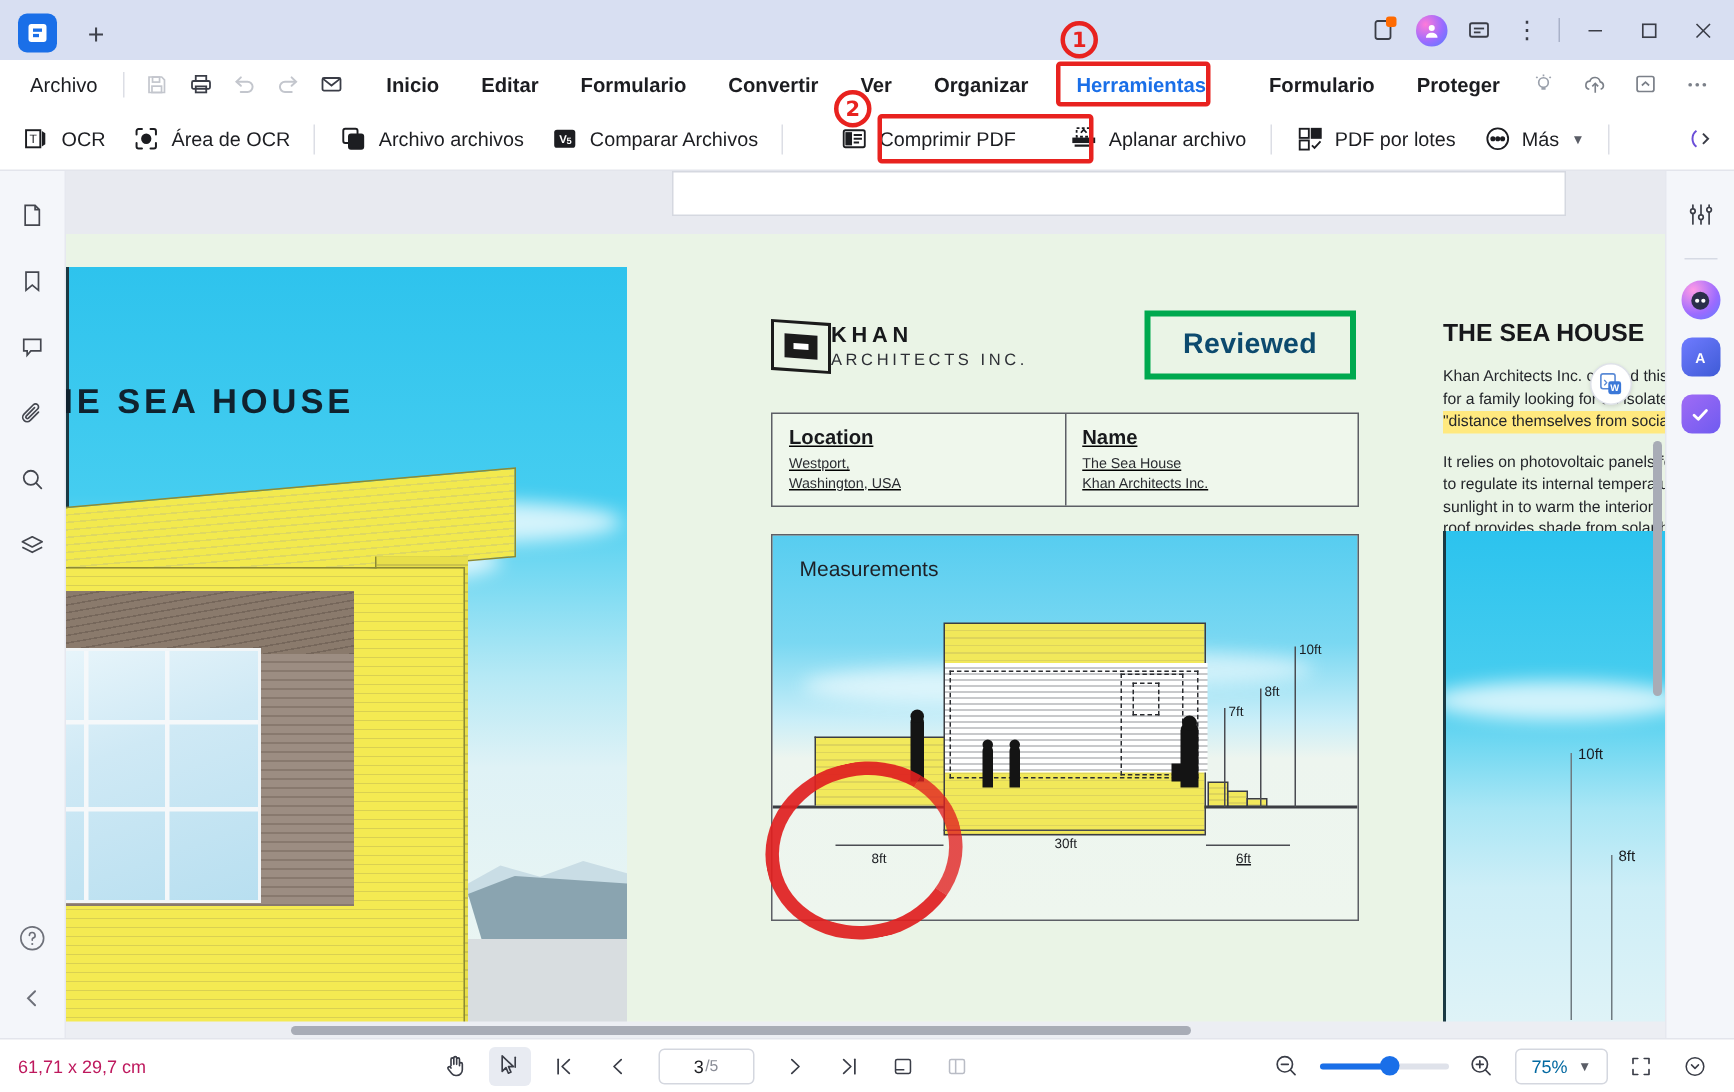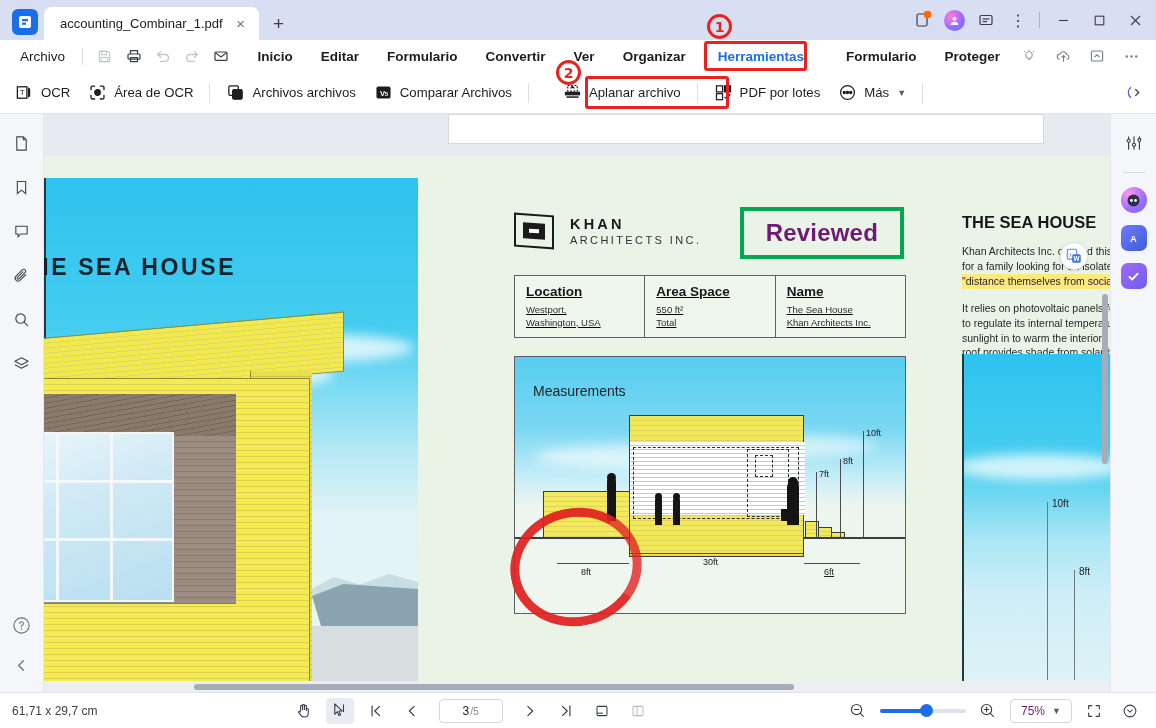--- a/index.html
+++ b/index.html
@@ -191,43 +191,43 @@
   .col-center {
     position: absolute; left: 456px; top: 0px; width: 430px; height: 528px;
   }
   .khan-row { display: flex; align-items: center; padding-top: 58px; }
   .khan-logo {
     width: 40px; height: 34px; border: 2.5px solid #1b1b1b; flex: none;
     display: flex; align-items: center; justify-content: center; margin-left: 14px;
     transform: skewY(4deg);
   }
   .khan-logo-inner { width: 22px; height: 16px; border: 6px solid #1b1b1b; background: #fff; }
-  .khan-text { margin-left: 16px; }
+  .khan-text { }
   .khan-name { font-size: 14.5px; font-weight: bold; letter-spacing: 3.2px; color: #17181b; }
   .khan-sub { font-size: 11px; letter-spacing: 2.4px; color: #2d2f35; margin-top: 2px; }
   .reviewed {
     position: absolute; right: 26px; top: 51px; border: 4px solid #00a94f;
-    padding: 8px 22px; font-size: 24px; font-weight: bold; color: #701a75;
+    padding: 8px 22px; font-size: 19px; font-weight: bold; color: #0c4a6e;
     letter-spacing: 0.2px;
   }
   .info-table {
     position: absolute; left: 14px; top: 119px; width: 392px; height: 63px;
     border: 1px solid #5d5f66; display: flex; background: rgba(255,255,255,0.25);
   }
   .info-cell { flex: 1; padding: 8px 11px; border-right: 1px solid #5d5f66; text-decoration: underline; }
   .info-cell:last-child { border-right: none; }
   .info-h { font-size: 13.5px; font-weight: bold; color: #18191c; margin-bottom: 5px; }
   .info-v { font-size: 9.5px; color: #2a2c31; line-height: 1.32; }
 
   .meas-panel {
     position: absolute; left: 14px; top: 200px; width: 392px; height: 258px;
     border: 1px solid #5d5f66; overflow: hidden;
     background: linear-gradient(180deg, #57cdf0 0%, #7ad8f2 28%, #c9eef8 48%, #edf5ef 58%, #eef6ee 100%);
   }
-  .meas-title { position:absolute; left: 18px; top: 14px; font-size: 14px; color: #1d2026; margin-top: 12px; }
+  .meas-title { position:absolute; left: 18px; top: 14px; font-size: 14px; color: #1d2026; }
   .meas-ground { position:absolute; left:0; right:0; top: 180px; height: 1.5px; background:#3b3d42; }
   .meas-bld {
     position: absolute; left: 114px; top: 58px; width: 175px; height: 142px;
     background: repeating-linear-gradient(180deg, #f1e85a 0px, #f1e85a 4px, #ddd45c 4px, #ddd45c 5px);
     border: 1.2px solid #3b3d42;
   }
   .meas-bld-glass {
     position: absolute; left: 0px; top: 26px; width: 175px; height: 73px;
     background: repeating-linear-gradient(180deg, #ffffff 0px, #ffffff 3px, #c8c9cb 3px, #c8c9cb 4px);
   }
@@ -286,21 +286,21 @@
     border-left: 1px solid #e6e8ef;
   }
   .rs-div { width: 22px; height: 1px; background: #d6dae4; margin: 2px 0; }
   .rs-chip { width: 26px; height: 26px; border-radius: 7px; display:flex; align-items:center; justify-content:center; cursor: pointer; }
 
   
   .statusbar {
     height: 36px; background: #ffffff; border-top: 1px solid #e3e5ec;
     display: flex; align-items: center; padding: 0 12px; flex: none; gap: 2px;
   }
-  .status-dim { font-size: 12px; color: #404040; }
+  .status-dim { font-size: 12px; color: #be185d; }
   .sb-icon {
     width: 28px; height: 26px; display:flex; align-items:center; justify-content:center;
     cursor: pointer; border-radius: 4px; color: #3a3d47;
   }
   .sb-icon.sel { background: #e8ebf2; }
   .sb-icon.dis { color: #b9bcc5; }
   .page-input {
     width: 64px; height: 24px; border: 1px solid #d4d7df; border-radius: 4px;
     display: flex; align-items: center; justify-content: center; gap: 1px;
     background: #fff; margin: 0 5px; cursor: text;
@@ -310,39 +310,35 @@
   .zoom-group { margin-left: auto; display: flex; align-items: center; gap: 8px; }
   .slider { position: relative; width: 86px; height: 16px; display:flex; align-items:center; cursor: pointer;}
   .slider-track { position:absolute; left:0; right:0; height: 4px; background: #dfe2ea; border-radius: 2px; }
   .slider-fill { position:absolute; left:0; width: 48px; height: 4px; background: #1a6fe8; border-radius: 2px; }
   .slider-knob { position:absolute; left: 40px; width: 13px; height: 13px; border-radius: 50%; background: #1a6fe8; }
   .zoom-sel {
     width: 62px; height: 24px; border: 1px solid #d4d7df; border-radius: 4px;
     display: flex; align-items: center; justify-content: center; gap: 6px;
     background: #fff; cursor: pointer;
   }
-  .zoom-val { font-size: 12px; color: #701a75; }
+  .zoom-val { font-size: 12px; color: #0369a1; }
   svg { display: block; }
 </style>
 </head>
 <body>
 
 <div class="app">
 
   <div class="titlebar">
     <div class="logo-box">
       <svg width="16" height="16" viewBox="0 0 16 16">
           <rect x="2" y="2" width="12" height="12" rx="2" fill="#fff"></rect>
           <rect x="5" y="5" width="6" height="2.2" fill="#1a6fe8"></rect>
           <rect x="5" y="8.6" width="4" height="2.2" fill="#1a6fe8"></rect>
         </svg>
-    </div>
-    <div class="tab">
-      <span class="tab-title">accounting_Combinar_1.pdf</span>
-      <span class="tab-close">×</span>
     </div>
     <div class="tab-new">+</div>
 
     <div class="titlebar-right">
       <div class="tb-icon">
         <svg width="16" height="16" viewBox="0 0 16 16" fill="none" stroke="#3a3d47" stroke-width="1.2">
             <rect x="3" y="2" width="10" height="12" rx="1.5"></rect>
           </svg>
         <span class="badge-dot"></span>
       </div>
@@ -485,33 +481,45 @@
       <span>Área de OCR</span>
     </div>
     <div class="rb-sep"></div>
     <div class="rb-btn">
       <span>
         <svg width="19" height="19" viewBox="0 0 20 20" fill="none" stroke="#1c1d21" stroke-width="1.35">
             <rect x="3" y="3" width="10" height="10" rx="1.4"></rect>
             <rect x="7" y="7" width="10" height="10" rx="1.4" fill="#1c1d21"></rect>
           </svg>
       </span>
-      <span>Archivos archivos</span>
+      <span>Archivo archivos</span>
     </div>
     <div class="rb-btn">
       <span>
         <svg width="19" height="19" viewBox="0 0 20 20">
             <rect x="2.6" y="3.6" width="14.8" height="12.8" rx="2" fill="#1c1d21"></rect>
             <text x="6.2" y="13.3" font-size="8" fill="#fff" font-family="Liberation Sans" font-weight="bold">V</text>
             <text x="11.2" y="13.8" font-size="6.5" fill="#fff" font-family="Liberation Sans" font-weight="bold">5</text>
           </svg>
       </span>
       <span>Comparar Archivos</span>
     </div>
     <div class="rb-sep"></div>
+    <div class="rb-btn" style="margin-left:22px;">
+      <span>
+        <svg width="19" height="19" viewBox="0 0 20 20" fill="none" stroke="#1c1d21" stroke-width="1.3">
+            <rect x="2.6" y="4" width="14.8" height="12" rx="1.2"></rect>
+            <rect x="4.4" y="6" width="3.4" height="8" fill="#1c1d21"></rect>
+            <line x1="9.6" y1="7.4" x2="15.4" y2="7.4"></line>
+            <line x1="9.6" y1="10" x2="15.4" y2="10"></line>
+            <line x1="9.6" y1="12.6" x2="13.4" y2="12.6"></line>
+          </svg>
+      </span>
+      <span>Comprimir PDF</span>
+    </div>
     <div class="rb-btn" style="margin-left:18px;">
       <span>
         <svg width="19" height="19" viewBox="0 0 20 20" fill="none" stroke="#1c1d21" stroke-width="1.25">
             <rect x="5" y="2.6" width="10" height="6" stroke-dasharray="2 1.6"></rect>
             <polyline points="8,5.8 10,3.6 12,5.8"></polyline>
             <rect x="2.6" y="9.8" width="14.8" height="2.6" fill="#1c1d21"></rect>
             <line x1="3.6" y1="14.8" x2="16.4" y2="14.8" stroke-width="1.6"></line>
           </svg>
       </span>
       <span>Aplanar archivo</span>
@@ -647,25 +655,20 @@
           </div>
           <div class="reviewed">Reviewed</div>
 
           <div class="info-table">
             <div class="info-cell">
               <div class="info-h">Location</div>
               <div class="info-v" style="white-space:pre-line;">Westport,
 Washington, USA</div>
             </div>
             <div class="info-cell">
-              <div class="info-h">Area Space</div>
-              <div class="info-v" style="white-space:pre-line;">550 ft²
-Total</div>
-            </div>
-            <div class="info-cell">
               <div class="info-h">Name</div>
               <div class="info-v" style="white-space:pre-line;">The Sea House
 Khan Architects Inc.</div>
             </div>
           </div>
 
           <div class="meas-panel">
             <div class="meas-title">Measurements</div>
             <div class="cloud" style="left:20px; top:88px; width:200px; height:24px; opacity:.8;"></div>
             <div class="cloud" style="left:170px; top:78px; width:190px; height:22px; opacity:.75;"></div>

